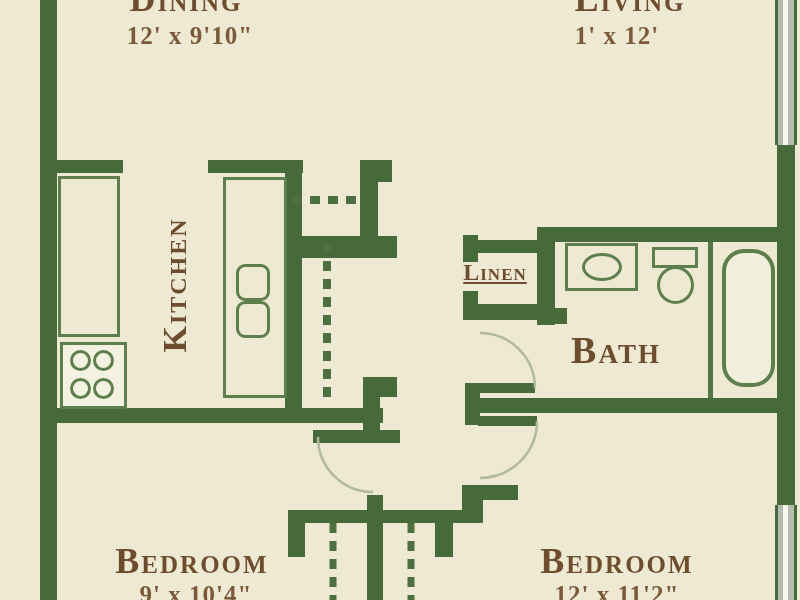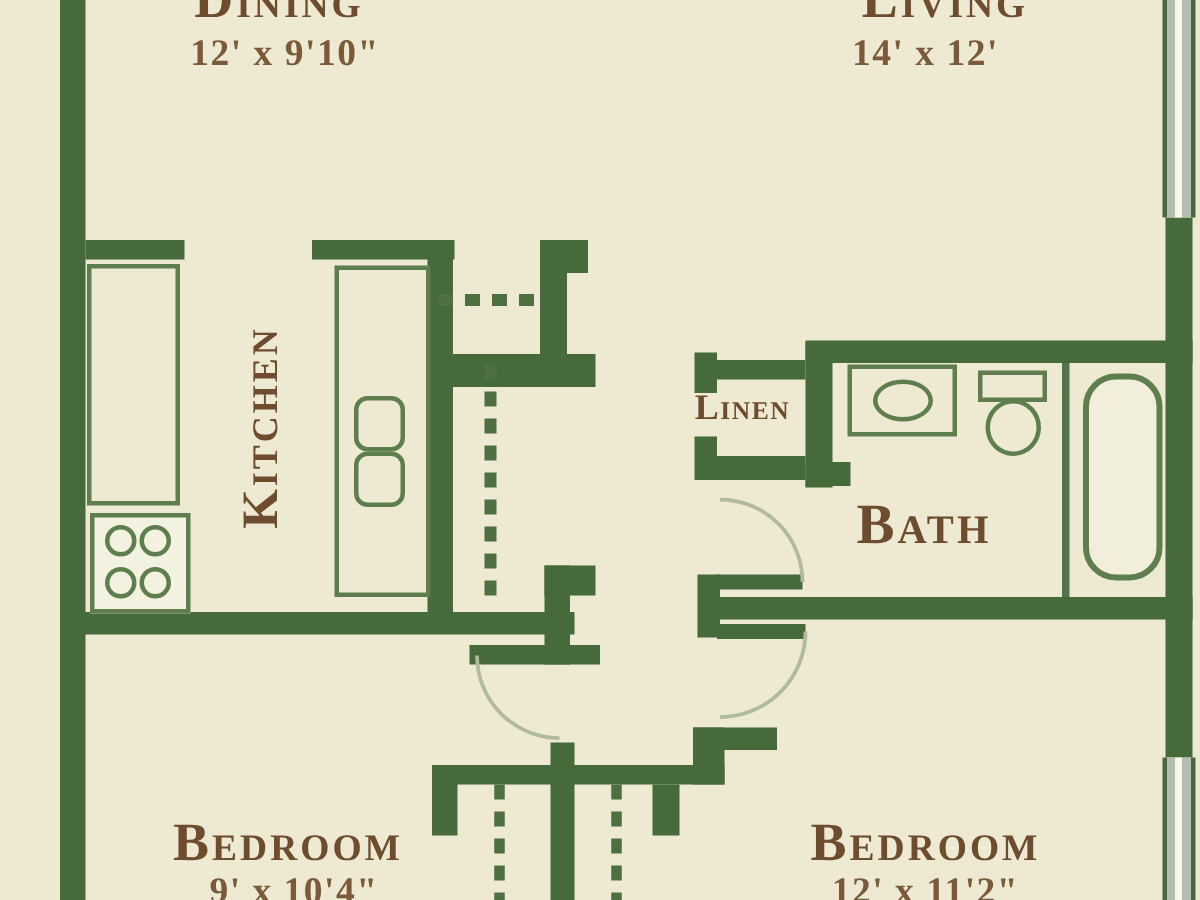--- a/index.html
+++ b/index.html
@@ -88,25 +88,25 @@
     <line x1="292" y1="200" x2="362" y2="200" stroke="#4E7040" stroke-width="8" stroke-dasharray="10 8"></line>
     <line x1="327" y1="243" x2="327" y2="404" stroke="#4E7040" stroke-width="8" stroke-dasharray="10 8"></line>
     <line x1="333" y1="523" x2="333" y2="600" stroke="#4E7040" stroke-width="7" stroke-dasharray="10 8"></line>
     <line x1="411" y1="523" x2="411" y2="600" stroke="#4E7040" stroke-width="7" stroke-dasharray="10 8"></line>
   </svg>
 
   <div class="label" style="left:186px;top:-22px;font-size:36px;">Dining</div>
   <div class="dims" style="left:190px;top:22px;font-size:25px;">12' x 9'10"</div>
 
   <div class="label" style="left:630px;top:-22px;font-size:36px;">Living</div>
-  <div class="dims" style="left:617px;top:22px;font-size:25px;">14' x 12'</div>
+  <div class="dims" style="left:617px;top:22px;font-size:25px;">1' x 12'</div>
 
   <div class="label" style="left:175px;top:285px;font-size:34px;transform:translate(-50%,-50%) rotate(-90deg);">Kitchen</div>
 
-  <div class="label" style="left:495px;top:258px;font-size:24px;letter-spacing:1px;">Linen</div>
+  <div class="label" style="left:495px;top:258px;font-size:24px;letter-spacing:1px;text-decoration:underline;">Linen</div>
   <div class="label" style="left:616px;top:328px;font-size:38px;">Bath</div>
 
   <div class="label" style="left:192px;top:540px;font-size:36px;">Bedroom</div>
   <div class="dims" style="left:196px;top:581px;font-size:25px;">9' x 10'4"</div>
 
   <div class="label" style="left:617px;top:540px;font-size:36px;">Bedroom</div>
   <div class="dims" style="left:617px;top:581px;font-size:25px;">12' x 11'2"</div>
 
 </div>
 

